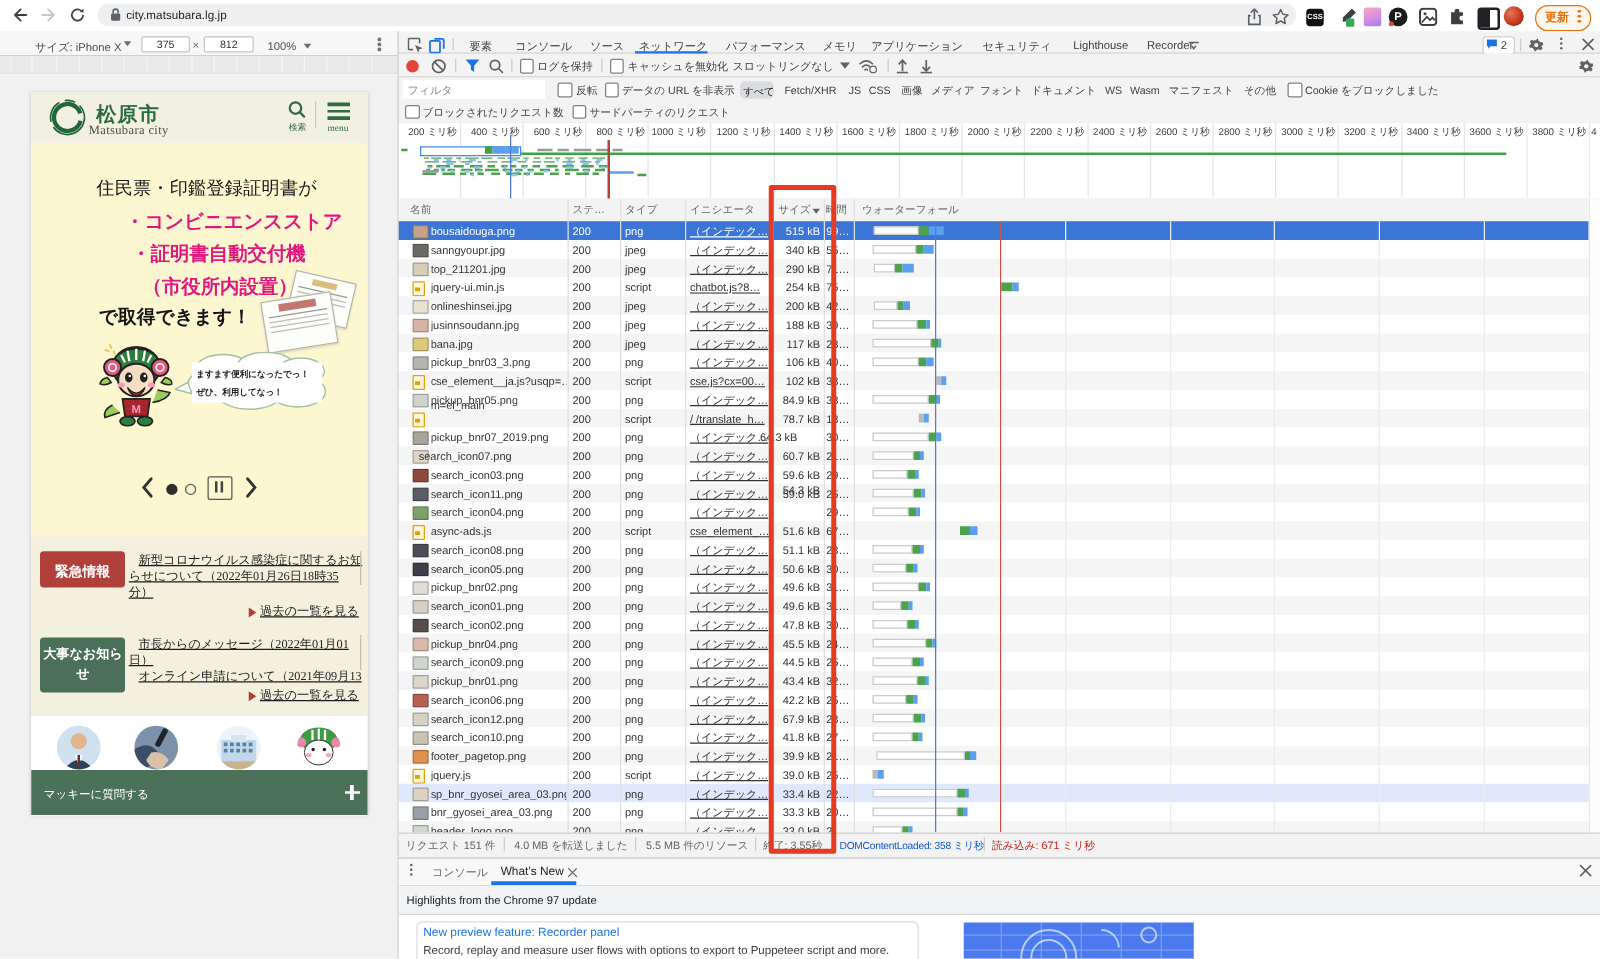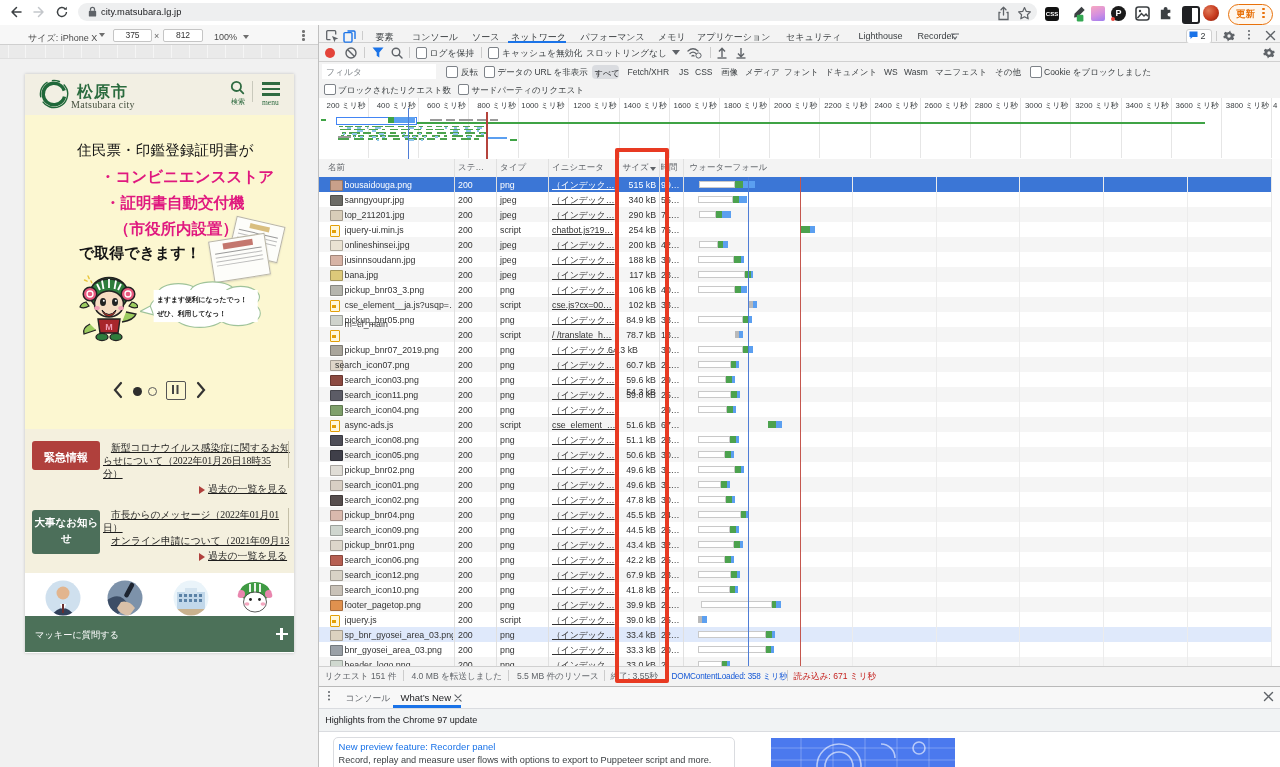--- a/index.html
+++ b/index.html
@@ -582,21 +582,21 @@
 <div class="a" style="left:661px;top:210.2px;font-size:8.8px;color:#333;white-space:nowrap">71…</div>
 <div class="a" style="left:699px;top:210.8px;width:17px;height:7.5px;background:#fff;border:1px solid #c9c9c9;box-sizing:border-box"></div>
 <div class="a" style="left:716px;top:210.8px;width:6px;height:7.5px;background:#4ca24e"></div>
 <div class="a" style="left:722px;top:210.8px;width:9px;height:7.5px;background:#5b9ff0"></div>
 <div class="a" style="left:318.5px;top:222.0px;width:952.5px;height:15.0px;background:#ffffff"></div>
 <div class="a" style="left:329.5px;top:224.5px;width:8.6px;height:10px;background:#fff8dc;border:1px solid #e3a008;border-radius:1px"></div>
 <div class="a" style="left:331.5px;top:230.0px;width:4.5px;height:2.5px;background:#e3a008"></div>
 <div class="a" style="left:344.5px;top:225.2px;font-size:8.8px;color:#333;white-space:nowrap;max-width:108px;overflow:hidden">jquery-ui.min.js</div>
 <div class="a" style="left:458px;top:225.2px;font-size:8.8px;color:#333">200</div>
 <div class="a" style="left:500px;top:225.2px;font-size:8.8px;color:#333">script</div>
-<div class="a" style="left:552px;top:225.2px;font-size:8.8px;color:#333;text-decoration:underline;white-space:nowrap;max-width:64px;overflow:hidden">chatbot.js?19…</div>
+<div class="a" style="left:552px;top:225.2px;font-size:8.8px;color:#333;text-decoration:underline;white-space:nowrap;max-width:64px;overflow:hidden">chatbot.js?8…</div>
 <div class="a" style="left:590px;top:225.2px;width:66px;font-size:8.8px;color:#333;text-align:right">254 kB</div>
 <div class="a" style="left:661px;top:225.2px;font-size:8.8px;color:#333;white-space:nowrap">75…</div>
 <div class="a" style="left:801px;top:225.8px;width:9px;height:7.5px;background:#4ca24e"></div>
 <div class="a" style="left:810px;top:225.8px;width:5px;height:7.5px;background:#5b9ff0"></div>
 <div class="a" style="left:318.5px;top:237.0px;width:952.5px;height:15.0px;background:#f5f5f5"></div>
 <div class="a" style="left:329.5px;top:240.0px;width:11px;height:9px;background:#e9e2d2;border:1px solid rgba(0,0,0,.25);border-radius:1px"></div>
 <div class="a" style="left:344.5px;top:240.2px;font-size:8.8px;color:#333;white-space:nowrap;max-width:108px;overflow:hidden">onlineshinsei.jpg</div>
 <div class="a" style="left:458px;top:240.2px;font-size:8.8px;color:#333">200</div>
 <div class="a" style="left:500px;top:240.2px;font-size:8.8px;color:#333">jpeg</div>
 <div class="a" style="left:552px;top:240.2px;font-size:8.8px;color:#333;text-decoration:underline;white-space:nowrap;max-width:64px;overflow:hidden">（インデック…</div>

